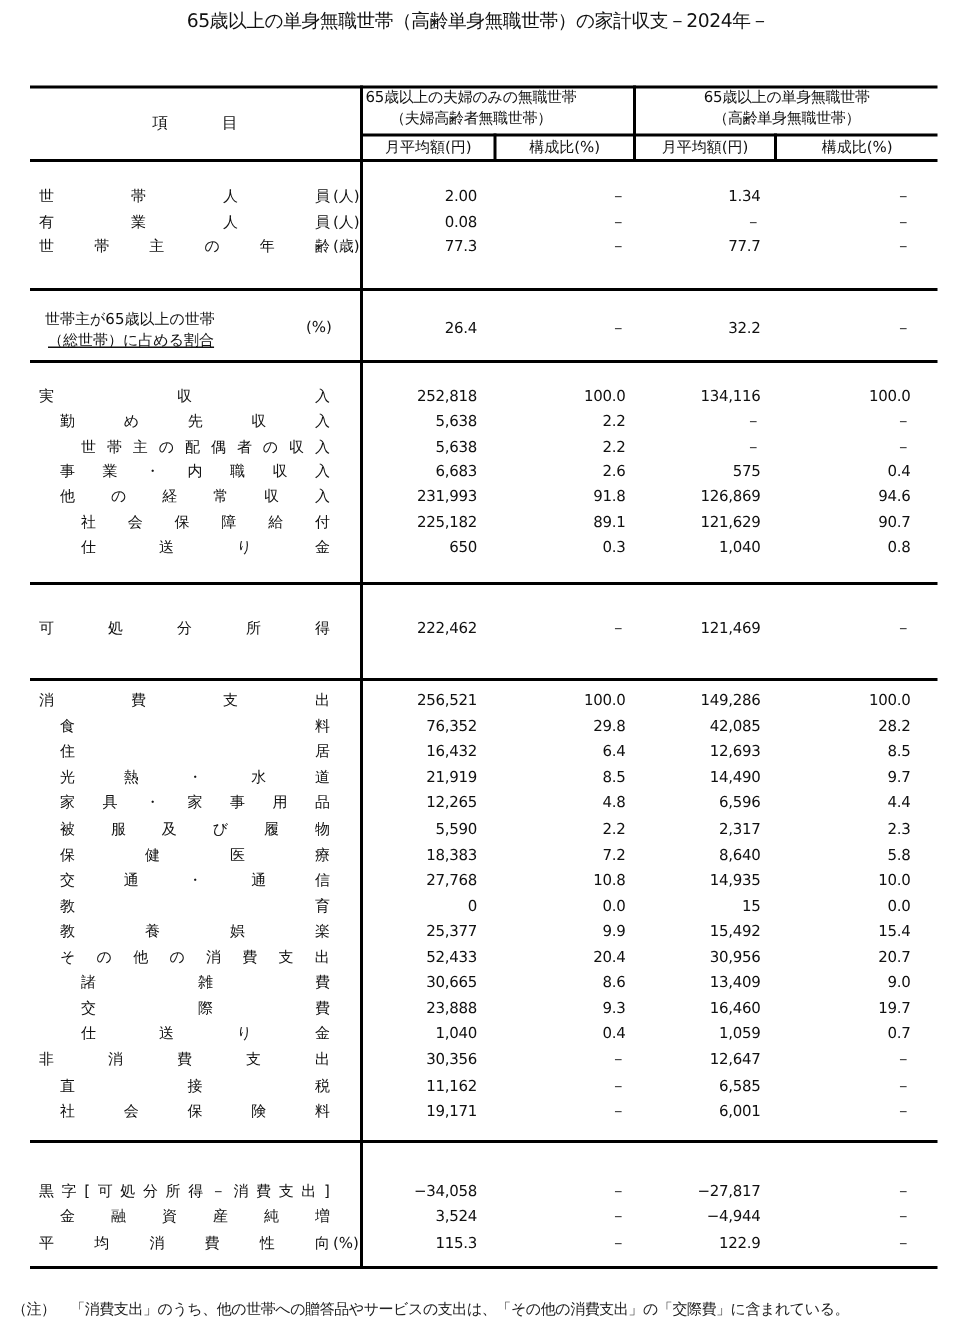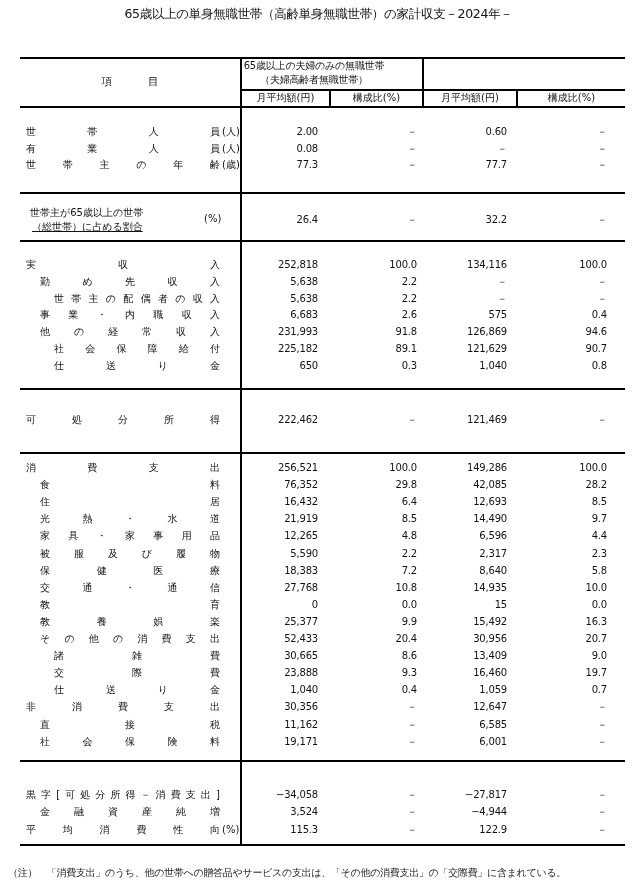--- a/index.html
+++ b/index.html
@@ -91,37 +91,41 @@
   <div class="thin-v" style="left:496px; top:32px; height:17px;"></div>
 
   <div class="hdr-item">
     <span>項</span>
     <span>目</span>
   </div>
   <div class="grp" style="left:222px; width:144px;">
     <div>65歳以上の夫婦のみの無職世帯</div>
     <div>（夫婦高齢者無職世帯）</div>
   </div>
+  <div class="grp" style="left:404px; width:201px;">
+    <div>65歳以上の単身無職世帯</div>
+    <div>（高齢単身無職世帯）</div>
+  </div>
   <div class="sub" style="left:222px; width:87px;">月平均額(円)</div>
   <div class="sub" style="left:311px; width:91px;">構成比(%)</div>
   <div class="sub" style="left:404px; width:92px;">月平均額(円)</div>
   <div class="sub" style="left:498px; width:107px;">構成比(%)</div>
 
   <div id="rows">
       <div class="row" style="top: 67px;">
         <div class="label" style="left: 6px; width: 194px;">
           <span>世</span>
           <span>帯</span>
           <span>人</span>
           <span>員</span>
         </div>
         <div class="unit" style="left: 202px;">(人)</div>
         <div class="v c1">2.00</div>
         <div class="v c2">－</div>
-        <div class="v c3">0.60</div>
+        <div class="v c3">1.34</div>
         <div class="v c4">－</div>
       </div>
       <div class="row" style="top: 83.5px;">
         <div class="label" style="left: 6px; width: 194px;">
           <span>有</span>
           <span>業</span>
           <span>人</span>
           <span>員</span>
         </div>
         <div class="unit" style="left: 202px;">(人)</div>
@@ -367,21 +371,21 @@
       <div class="row" style="top: 556.9px;">
         <div class="label" style="left: 20px; width: 180px;">
           <span>教</span>
           <span>養</span>
           <span>娯</span>
           <span>楽</span>
         </div>
         <div class="v c1">25,377</div>
         <div class="v c2">9.9</div>
         <div class="v c3">15,492</div>
-        <div class="v c4">16.3</div>
+        <div class="v c4">15.4</div>
       </div>
       <div class="row" style="top: 574px;">
         <div class="label" style="left: 20px; width: 180px;">
           <span>そ</span>
           <span>の</span>
           <span>他</span>
           <span>の</span>
           <span>消</span>
           <span>費</span>
           <span>支</span>

